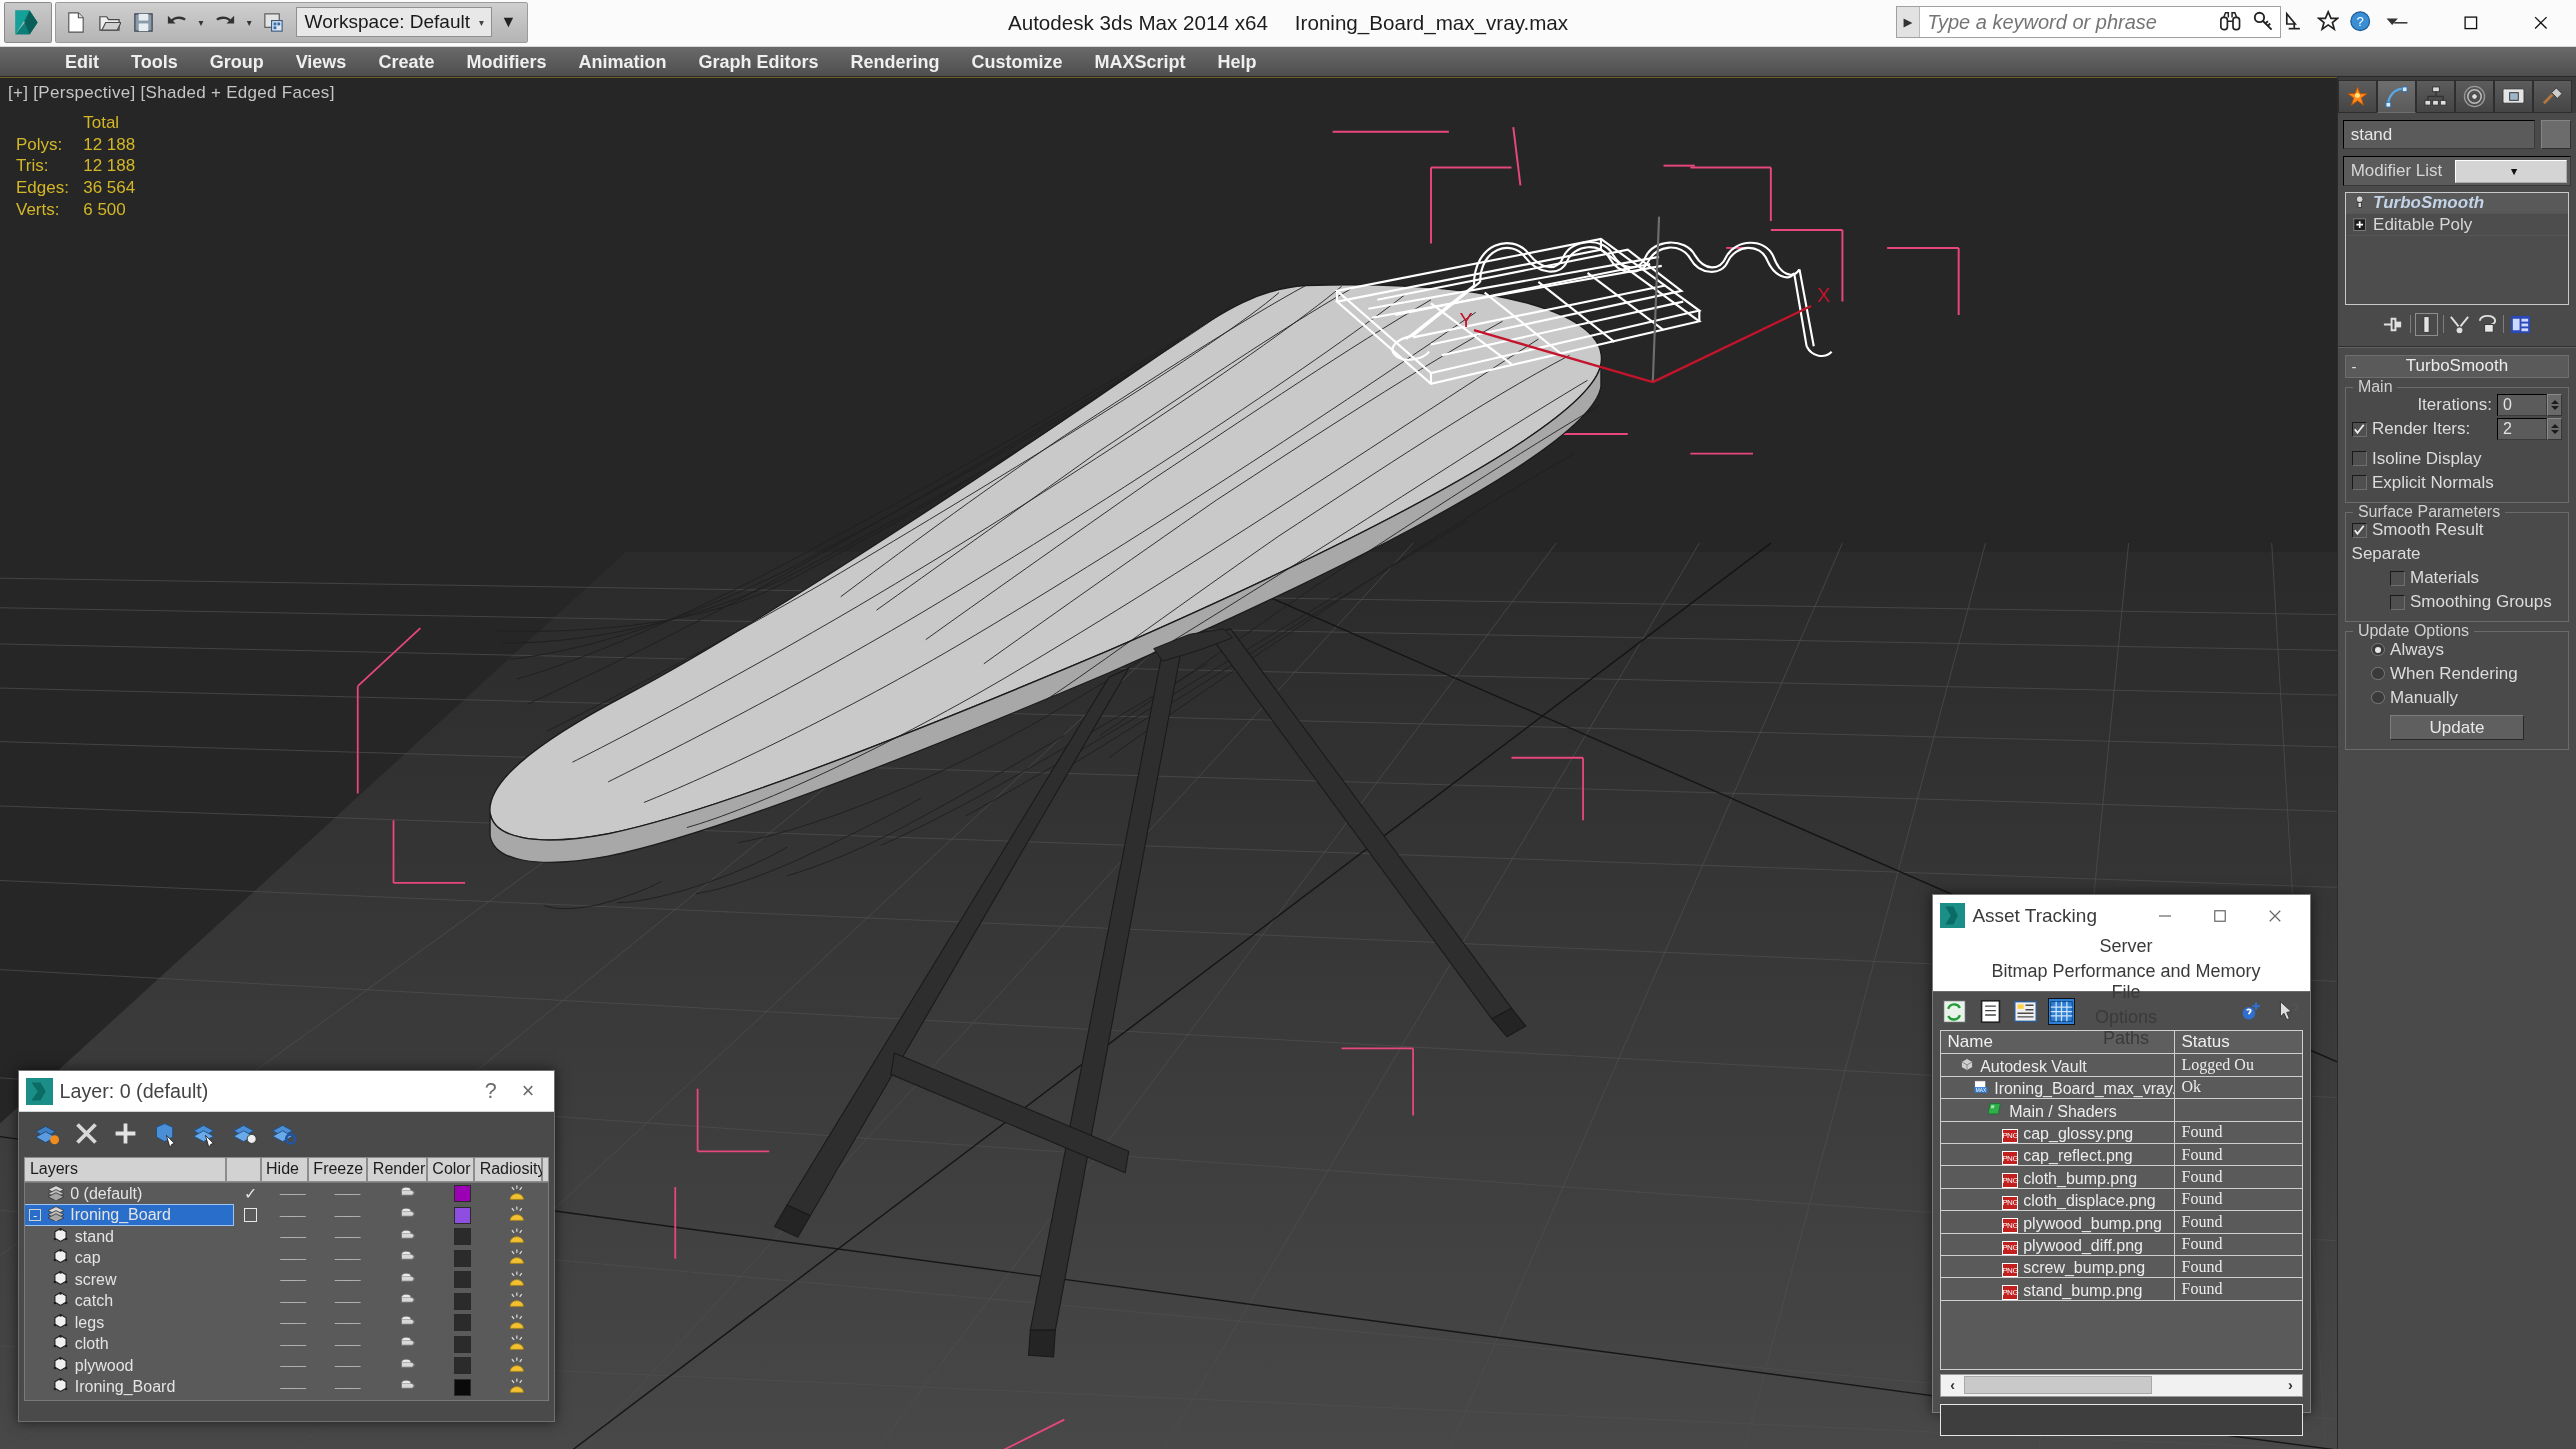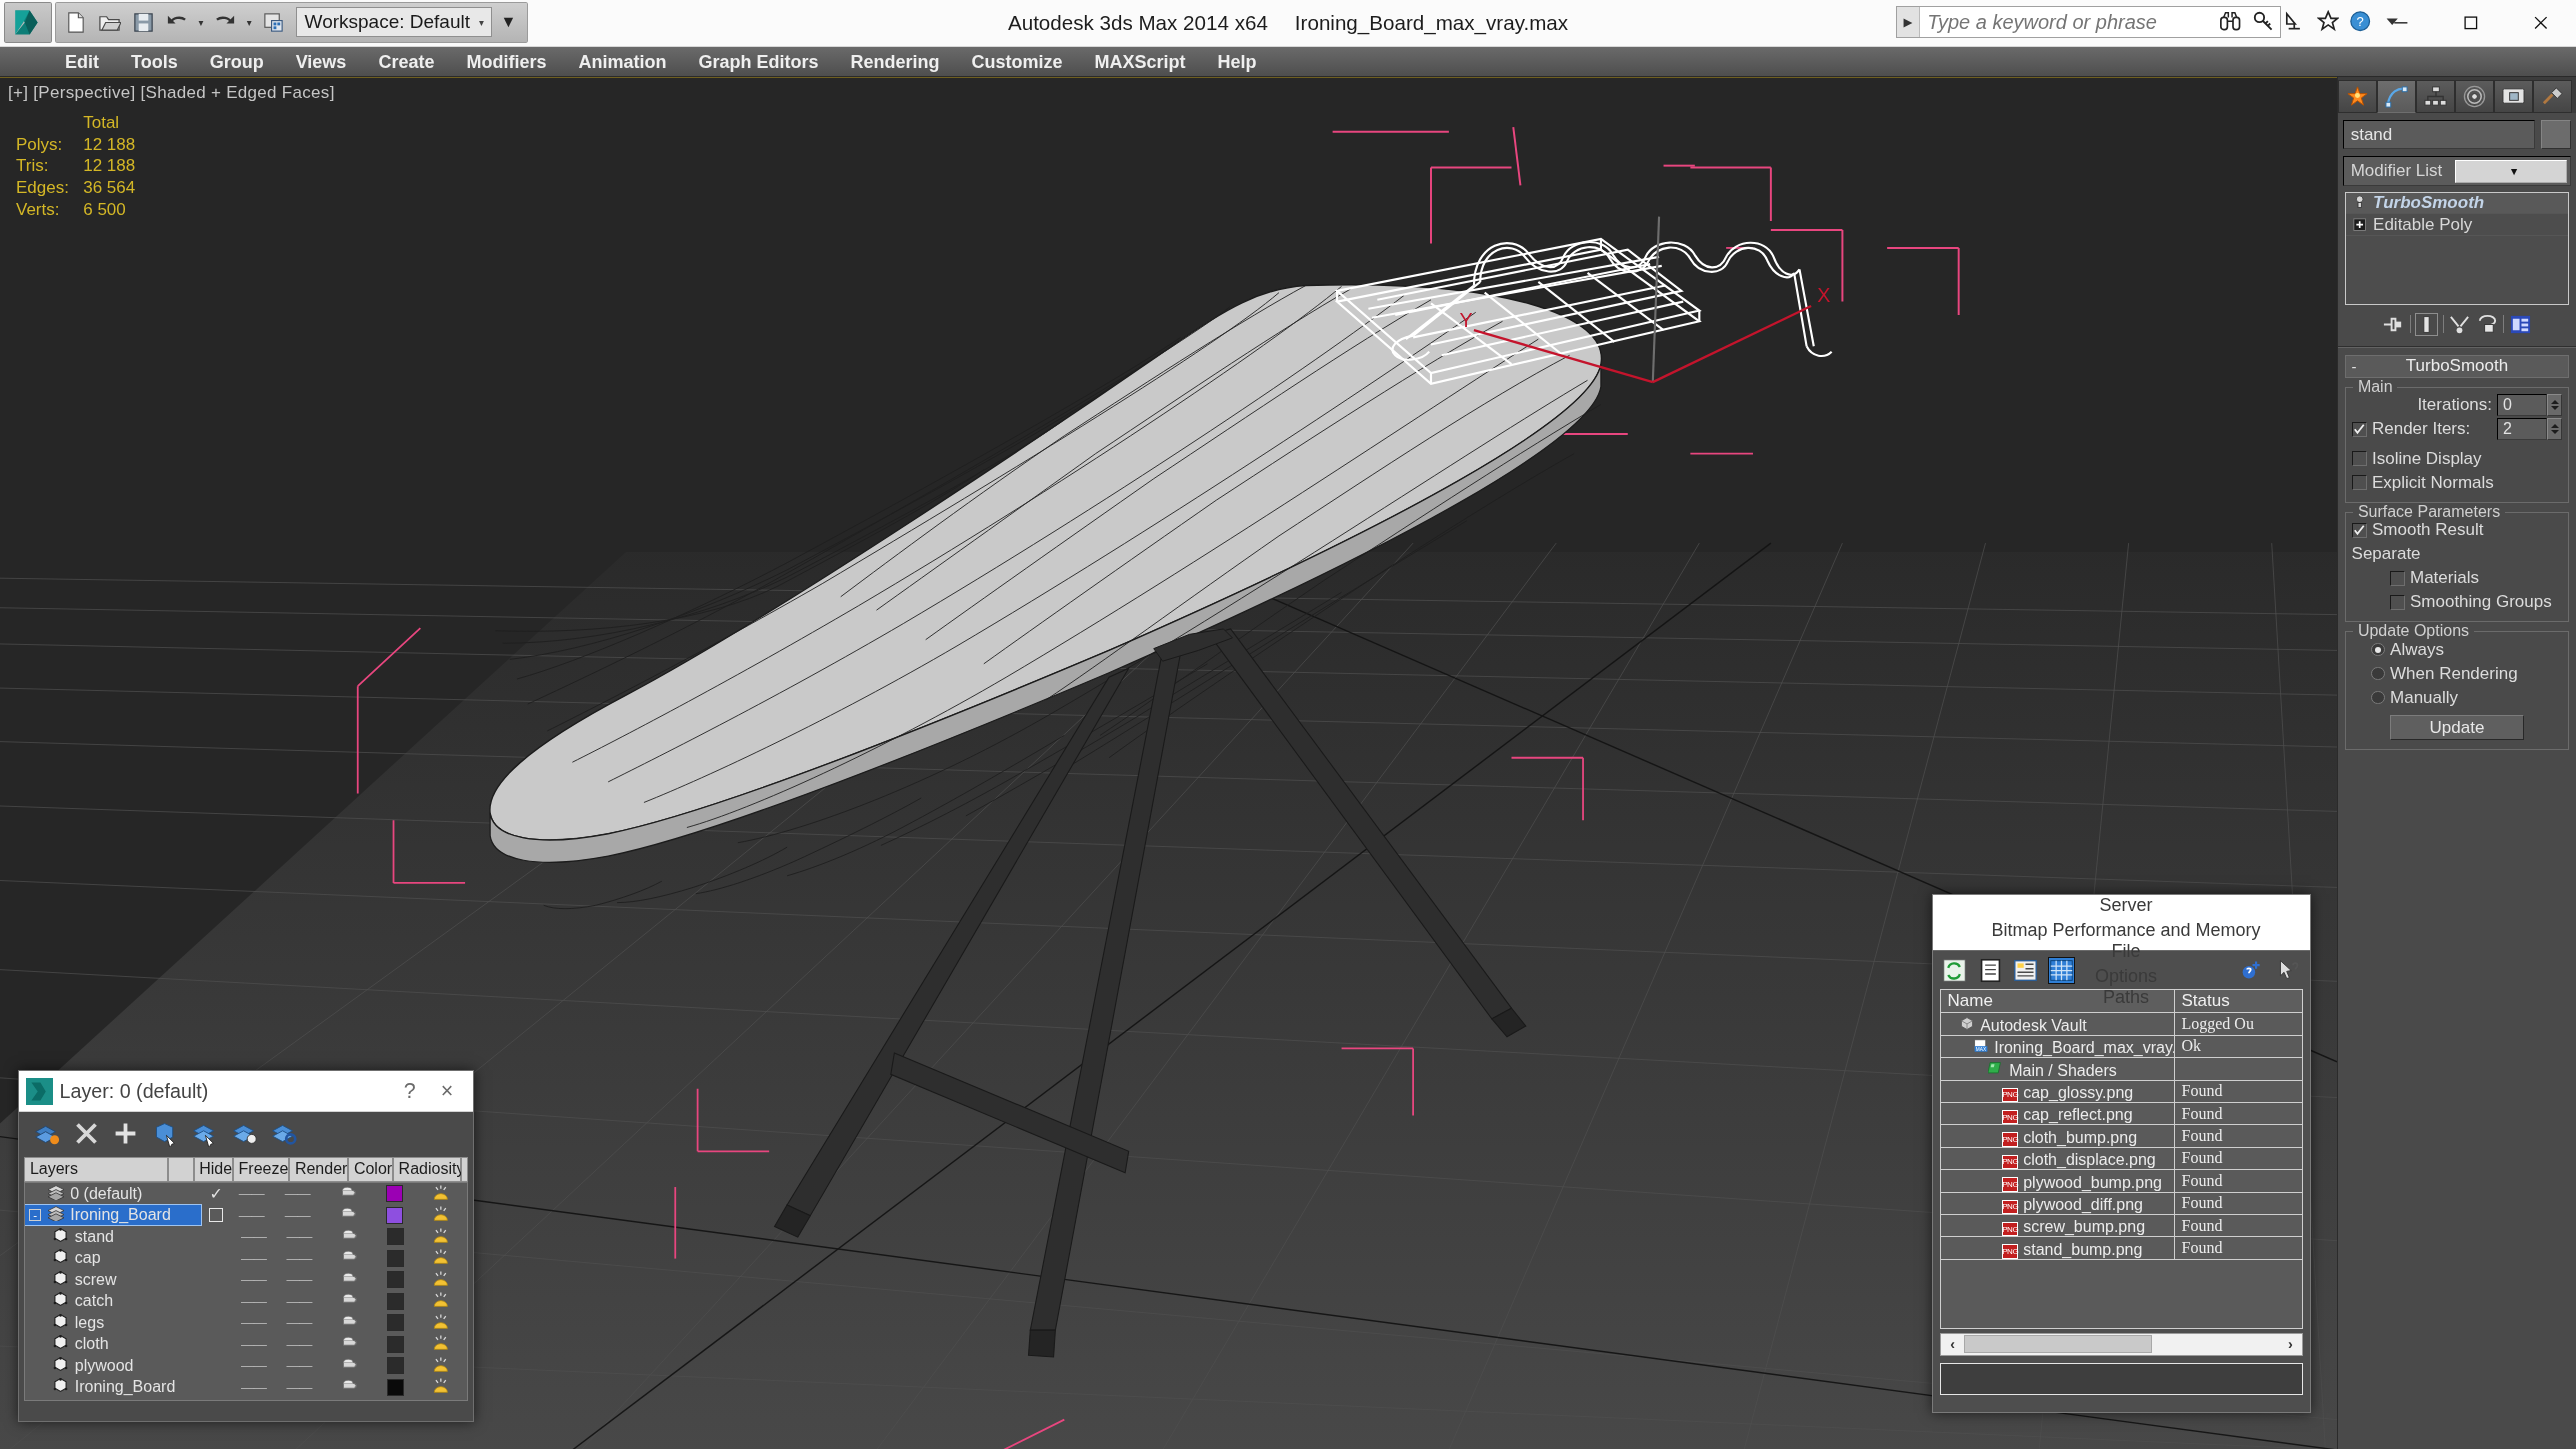--- a/index.html
+++ b/index.html
@@ -120,21 +120,21 @@
   .spinarrows i.dn { border-top:4.5px solid #1c1c1c; }
   .radio { width:13.4px; height:13.4px; border-radius:50%; background:#3a3a3a;
      border:1.8px solid #7b7b7b; display:inline-flex; align-items:center; justify-content:center; flex:none;}
   .radio i { width:6.3px; height:6.3px; border-radius:50%; background:#e8e8e8; display:none;}
   .radio.on i { display:block; }
   .btnwide { margin:5.4px auto 1.8px auto; width:134px; height:25px; background:#5f5f5f;
      border:1.8px outset #7c7c7c; color:#e8e8e8; font-size:17px; display:flex;
      align-items:center; justify-content:center;}
 
   
-  .layerdlg { position:absolute; left:18px; top:1070px; width:456px; height:352px;
+  .layerdlg { position:absolute; left:18px; top:1070px; width:537px; height:352px;
      background:#4a4a4a; border:1.8px solid #6f6f6f; box-shadow:0 0 12.5px rgba(0,0,0,.6); }
   .ld-title { height:41px; background:#fff; display:flex; align-items:center; padding:0 7.2px;
      border-bottom:0.9px solid #d3d3d3; }
   .ld-title .ic { width:27px; height:27px; margin-right:6.3px; }
   .ld-title .tx { font-size:19.7px; color:#444; }
   .ld-title .sp { margin-left:auto; display:flex; gap:25px; padding-right:12.5px; }
   .ld-title .sp div { font-size:21.5px; color:#6b6b6b; }
   .ld-tb { height:43px; display:flex; align-items:center; gap:12.5px; padding-left:14.3px; }
   .ld-tb .tbi { width:27px; height:27px; display:flex; align-items:center; justify-content:center;}
   .ld-head { display:flex; height:25px; margin:1.8px 5.4px 0 5.4px; }
@@ -1154,20 +1154,46 @@
             <span><svg width="19.7" height="18" viewBox="0 0 24 22">
                 <path d="M12 3v4M6 5l2.5 3.5M18 5l-2.5 3.5" stroke="#d8d8d8" stroke-width="1.6"></path>
                 <path d="M4 20a8 7 0 0 1 16 0z" fill="#f2c133" stroke="#b38a12"></path>
               </svg></span>
           </span>
         </div>
       </div>
   </div>
 
   <div class="assetdlg">
+    <div class="ad-title">
+      <span class="ic">
+        <svg viewBox="0 0 28 28">
+            <rect width="28" height="28" fill="#1b8e87"></rect>
+            <path d="M6 4h9l5 10-5 10H6l6-10z" fill="#0b6c66"></path>
+          </svg>
+      </span>
+      <span class="tx">Asset Tracking</span>
+      <span class="sp">
+        <div>
+            <svg width="18" height="18" viewBox="0 0 24 24">
+              <path d="M4 12h16" stroke="#666" stroke-width="1.6"></path>
+            </svg>
+          </div>
+        <div>
+            <svg width="18" height="18" viewBox="0 0 24 24">
+              <rect x="5" y="5" width="14" height="14" fill="none" stroke="#666" stroke-width="1.6"></rect>
+            </svg>
+          </div>
+        <div>
+            <svg width="18" height="18" viewBox="0 0 24 24">
+              <path d="M5 5l14 14M19 5L5 19" stroke="#666" stroke-width="1.6"></path>
+            </svg>
+          </div>
+      </span>
+    </div>
     <div class="ad-menu">
       <div class="mrow">
         <span>Server</span>
         <span>File</span>
         <span>Paths</span>
       </div>
       <div class="mrow">
         <span>Bitmap Performance and Memory</span>
         <span>Options</span>
       </div>

